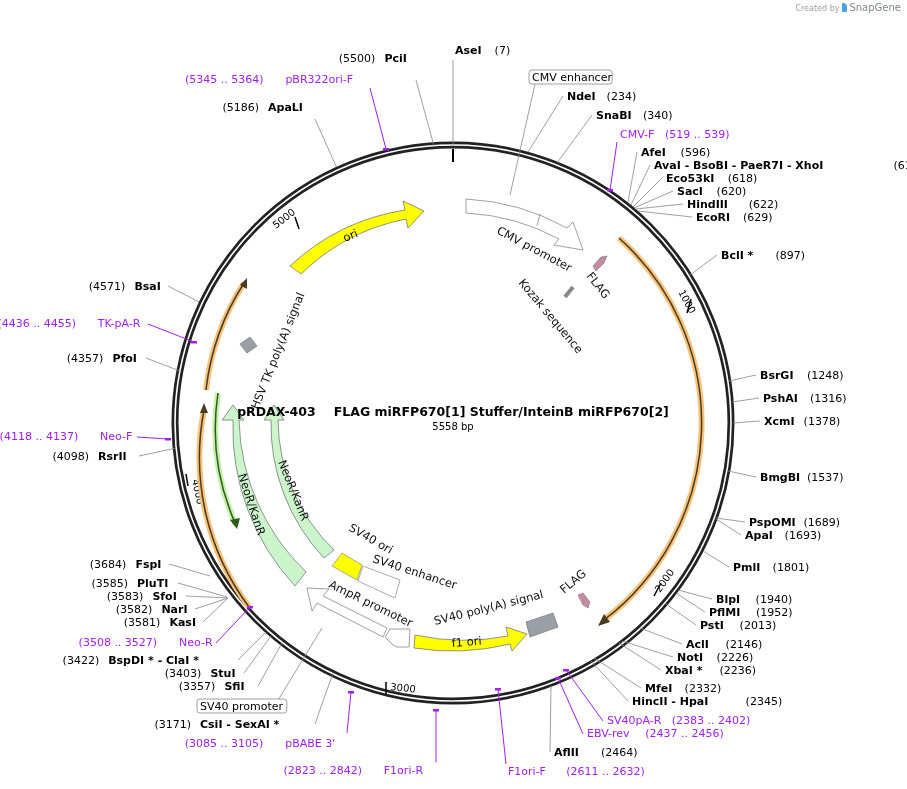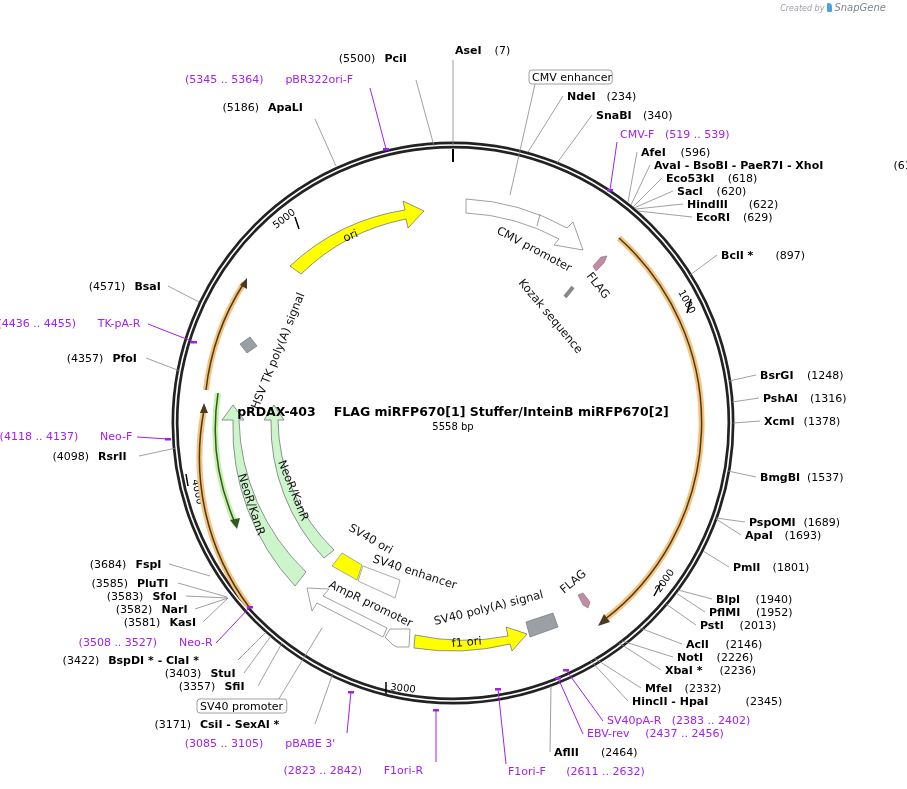--- a/index.html
+++ b/index.html
@@ -1,19 +1,19 @@
 <!DOCTYPE html>
 <html><head>
 <meta charset="utf-8">
 <style>
   html, body { margin:0; padding:0; background:#ffffff; }
   body { width:907px; height:789px; overflow:hidden; position:relative;
          font-family:"DejaVu Sans", "Liberation Sans", sans-serif; }
   #map { position:absolute; left:0; top:0; }
-  .credit { position:absolute; right:21px; top:2px; font-size:8px; color:#9aa0a6;font-style:italic; }
+  .credit { position:absolute; right:6px; top:2px; font-size:8px; color:#9aa0a6; }
   .credit b { color:#7e8790; font-weight:normal; font-size:10px; }
   .credit .sg-mark { display:inline-block; width:5px; height:9px; background:#4aa3df;
                      border-radius:1px 4px 1px 1px; vertical-align:-1px; margin:0 2px 0 3px; }
   text { font-family:"DejaVu Sans", "Liberation Sans", sans-serif; }
   .site-name { font-weight:bold; font-size:11px; fill:#000; }
   .site-pos { font-size:11px; fill:#000; }
   .primer { font-size:11px; fill:#a020f0; }
   .feat-label { font-size:11.5px; fill:#111; }
   .boxlabel { font-size:11px; fill:#000; }
   .title { font-weight:bold; font-size:12.5px; fill:#000; }

